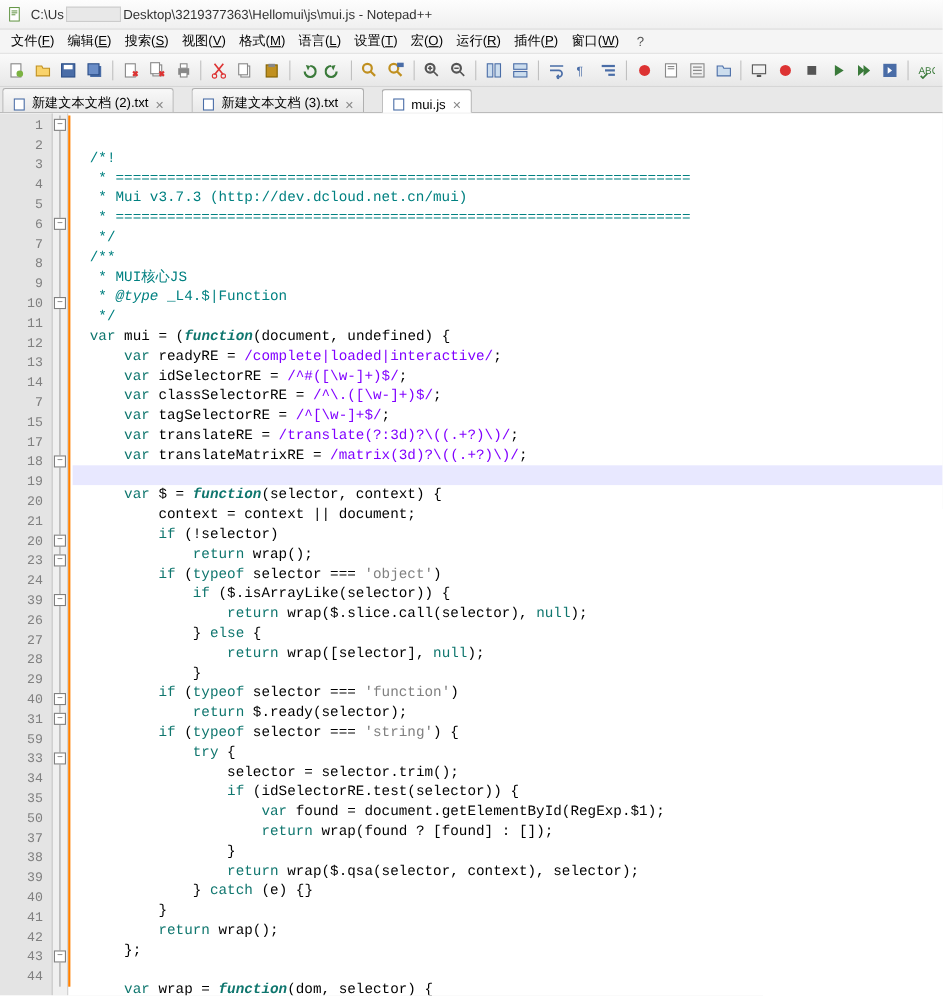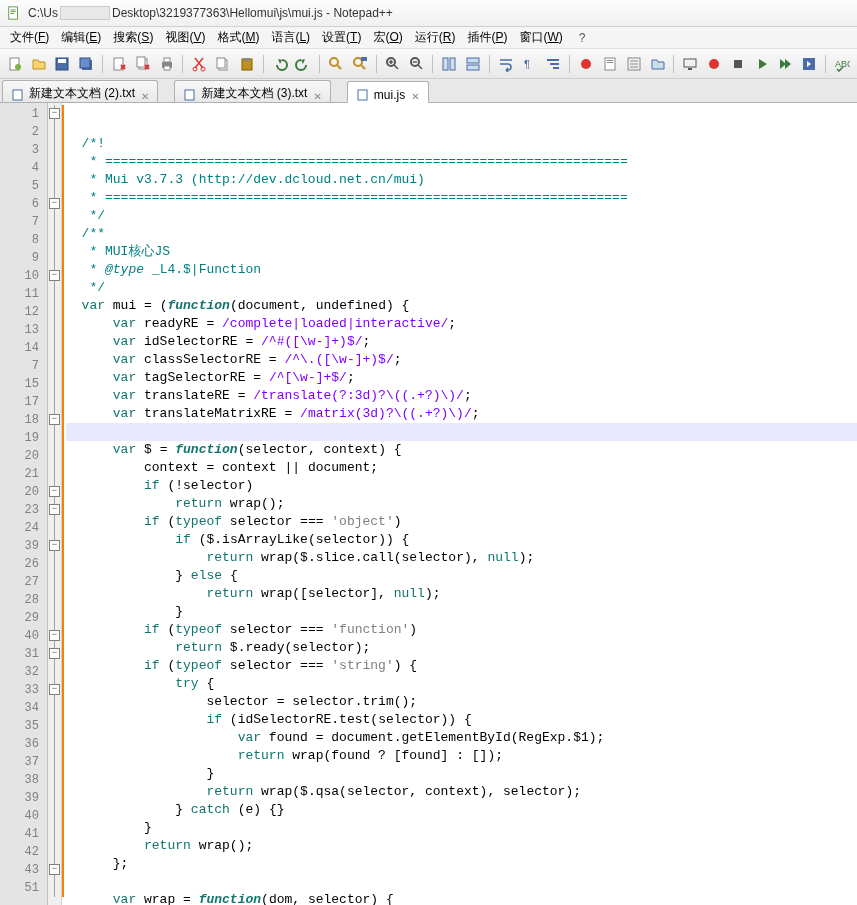--- a/index.html
+++ b/index.html
@@ -334,33 +334,33 @@
         <div class="ln">20</div>
         <div class="ln">23</div>
         <div class="ln">24</div>
         <div class="ln">39</div>
         <div class="ln">26</div>
         <div class="ln">27</div>
         <div class="ln">28</div>
         <div class="ln">29</div>
         <div class="ln">40</div>
         <div class="ln">31</div>
-        <div class="ln">32</div>
+        <div class="ln">59</div>
         <div class="ln">33</div>
         <div class="ln">34</div>
         <div class="ln">35</div>
-        <div class="ln">36</div>
+        <div class="ln">50</div>
         <div class="ln">37</div>
         <div class="ln">38</div>
         <div class="ln">39</div>
         <div class="ln">40</div>
         <div class="ln">41</div>
         <div class="ln">42</div>
         <div class="ln">43</div>
-        <div class="ln">51</div>
+        <div class="ln">44</div>
       </div>
     <div class="fold-col" id="foldcol">
         <div class="fold-line" style="top: 2px; height: 792px;"></div>
         <div class="fold-mark" style="top: 5px;">−</div>
         <div class="fold-mark" style="top: 95px;">−</div>
         <div class="fold-mark" style="top: 167px;">−</div>
         <div class="fold-mark" style="top: 311px;">−</div>
         <div class="fold-mark" style="top: 383px;">−</div>
         <div class="fold-mark" style="top: 401px;">−</div>
         <div class="fold-mark" style="top: 437px;">−</div>

